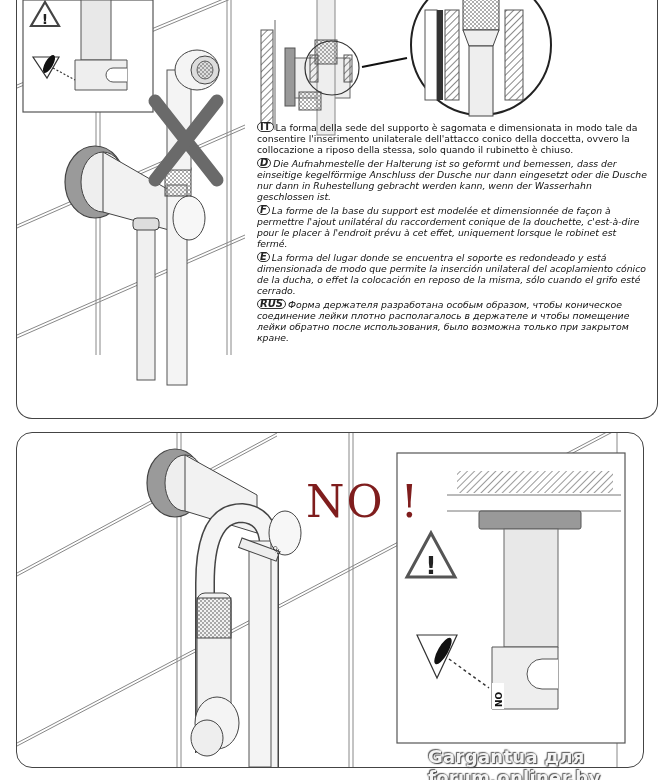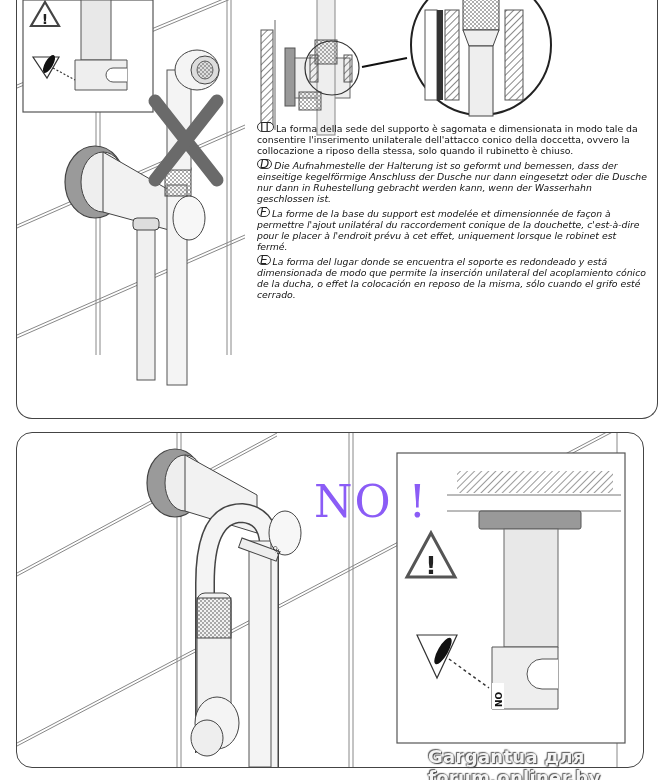--- a/index.html
+++ b/index.html
@@ -6,27 +6,27 @@
   body { width:661px; height:780px; position:relative; overflow:hidden; font-family:"DejaVu Sans", sans-serif; color:#111; }
 
   .panel { position:absolute; border:1.5px solid #444; background:#fff; overflow:hidden; }
   #panel-top { left:16px; top:-10px; width:640px; height:428px; border-top:none; border-radius:0 0 16px 16px; }
   #panel-bottom { left:16px; top:432px; width:626px; height:334px; border-radius:16px; }
 
   svg { position:absolute; left:0; top:0; }
 
   .text-block { position:absolute; left:240px; top:132px; width:390px; font-size:9.3px; line-height:11px; color:#111; }
   .para { margin:0 0 3px 0; }
-  .para .lang { display:inline-block; font-size:12px; font-weight:normal; border:1px solid #333; border-radius:6px; padding:0 2px; line-height:8px; margin-right:2px; background:#fff; color:#222; vertical-align:1px; }
+  .para .lang { display:inline-block; font-size:10px; font-weight:bold; border:1px solid #333; border-radius:6px; padding:0 2px; line-height:8px; margin-right:2px; background:#fff; color:#222; vertical-align:1px; }
   .para.it { font-style:normal; }
   .para.it-ital { font-style:italic; }
   .para.ar { direction:rtl; text-align:right; font-size:7.4px; line-height:10px; color:#222; }
   .para.ar .lang { direction:ltr; }
 
-  .no-label { position:absolute; left:314px; top:476px; font-family:"DejaVu Serif", serif; font-size:44px; color:#8b5cf6; letter-spacing:2px; }
+  .no-label { position:absolute; left:306px; top:476px; font-family:"DejaVu Serif", serif; font-size:44px; color:#7f1d1d; letter-spacing:2px; }
 
   .watermark { position:absolute; left:428px; top:746px; font-family:"DejaVu Sans", sans-serif; font-weight:bold; font-size:18px; color:#f4f4f4; text-shadow:0 0 2px #555, 1px 1px 1px #444, -1px -1px 1px #666; letter-spacing:0.3px; }
 </style>
 </head>
 <body>
 
 <div id="panel-top" class="panel">
   <svg width="640" height="440" viewBox="0 0 640 440">
     <defs>
       <pattern id="hatch" width="5" height="5" patternUnits="userSpaceOnUse" patternTransform="rotate(45)">
@@ -116,20 +116,23 @@
     </p>
     <p class="para it-ital">
       <span class="lang">D</span><span>Die Aufnahmestelle der Halterung ist so geformt und bemessen, dass der einseitige kegelförmige Anschluss der Dusche nur dann eingesetzt oder die Dusche nur dann in Ruhestellung gebracht werden kann, wenn der Wasserhahn geschlossen ist.</span>
     </p>
     <p class="para it-ital">
       <span class="lang">F</span><span>La forme de la base du support est modelée et dimensionnée de façon à permettre l'ajout unilatéral du raccordement conique de la douchette, c'est-à-dire pour le placer à l'endroit prévu à cet effet, uniquement lorsque le robinet est fermé.</span>
     </p>
     <p class="para it-ital">
       <span class="lang">E</span><span>La forma del lugar donde se encuentra el soporte es redondeado y está dimensionada de modo que permite la inserción unilateral del acoplamiento cónico de la ducha, o effet la colocación en reposo de la misma, sólo cuando el grifo esté cerrado.</span>
     </p>
+    <p class="para it-ital">
+      <span class="lang">RUS</span><span>Форма держателя разработана особым образом, чтобы коническое соединение лейки плотно располагалось в держателе и чтобы помещение лейки обратно после использования, было возможна только при закрытом кране.</span>
+    </p>
   </div>
 </div>
 
 <div id="panel-bottom" class="panel">
   <svg width="626" height="334" viewBox="0 0 626 334">
     <defs>
       <pattern id="hatch2" width="5" height="5" patternUnits="userSpaceOnUse" patternTransform="rotate(45)">
         <line x1="0" y1="0" x2="0" y2="5" stroke="#555" stroke-width="1.2"></line>
       </pattern>
       <pattern id="knurl2" width="4" height="4" patternUnits="userSpaceOnUse">

